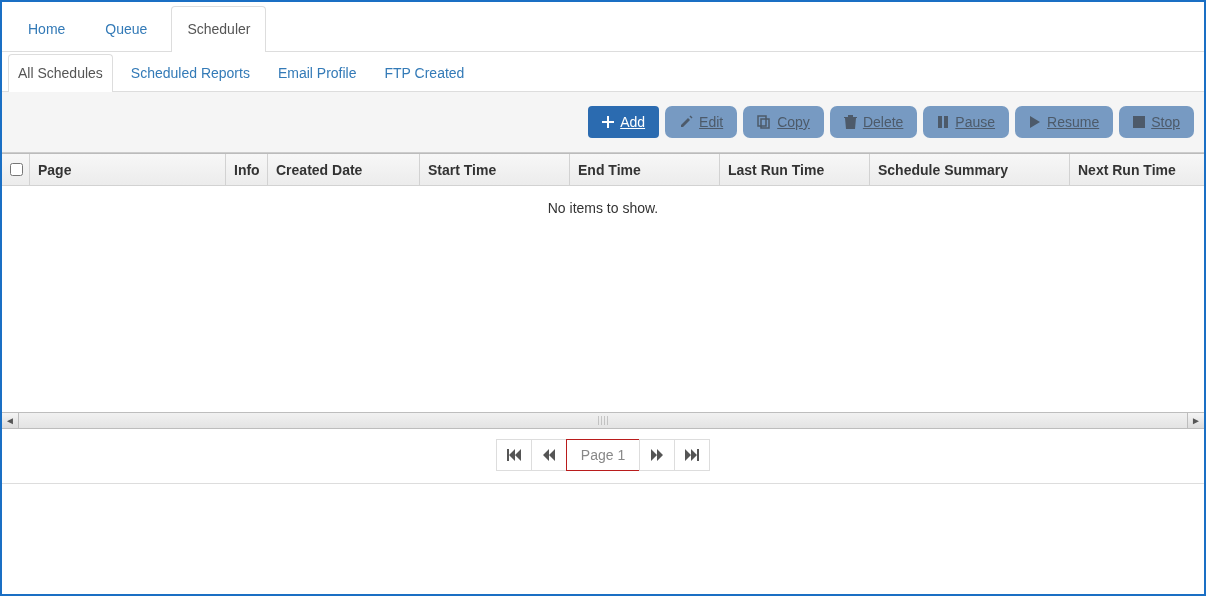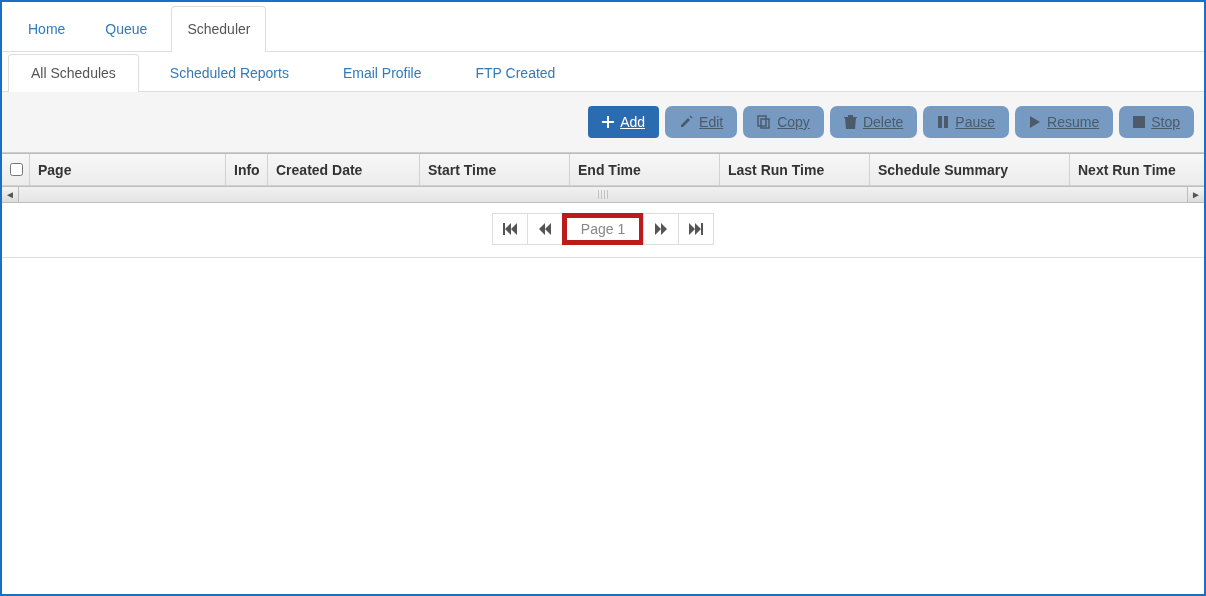--- a/index.html
+++ b/index.html
@@ -49,21 +49,21 @@
   
   .sub-tabs {
     display: flex;
     align-items: flex-end;
     height: 40px;
     padding: 0 6px;
     border-bottom: 1px solid #ddd;
     background: #fff;
   }
   .sub-tab {
-    padding: 10px 22px;
+    padding: 10px 9px;
     color: #337ab7;
     cursor: pointer;
     border: 1px solid transparent;
     border-bottom: none;
     border-top-left-radius: 4px;
     border-top-right-radius: 4px;
   }
   .sub-tab.active {
     color: #555;
     border-color: #ddd;
@@ -175,21 +175,21 @@
     background:#fff;
     display:flex; align-items:center; justify-content:center;
     color:#555;
     cursor:pointer;
   }
   .pg-btn + .pg-btn,
   .pg-btn + .pg-label,
   .pg-label + .pg-btn { margin-left:-1px; }
   .pg-label {
     height:32px; padding:0 14px;
-    border:5px solid #b91c1c;
+    border:1px solid #b91c1c;
     display:flex; align-items:center;
     color:#888; background:#fff;
   }
   input[type=checkbox]{ width:13px; height:13px; }
 </style>
 </head>
 <body>
 
 <div class="app-frame">
 
@@ -274,20 +274,23 @@
       </div>
       <div class="gh-cell gh-name">Page</div>
       <div class="gh-cell gh-info">Info</div>
       <div class="gh-cell gh-created">Created Date</div>
       <div class="gh-cell gh-start">Start Time</div>
       <div class="gh-cell gh-end">End Time</div>
       <div class="gh-cell gh-last">Last Run Time</div>
       <div class="gh-cell gh-summary">Schedule Summary</div>
       <div class="gh-cell gh-next">Next Run Time</div>
     </div>
+    <div class="grid-body">
+      <div class="empty-msg">No items to show.</div>
+    </div>
     <div class="hscroll">
       <div class="arrow left">◄</div>
       <div class="grip"></div>
       <div class="arrow right">►</div>
     </div>
 
     <div class="pager">
       <div class="pg-btn">
         <span>
           <svg width="14" height="12" viewBox="0 0 14 12">

